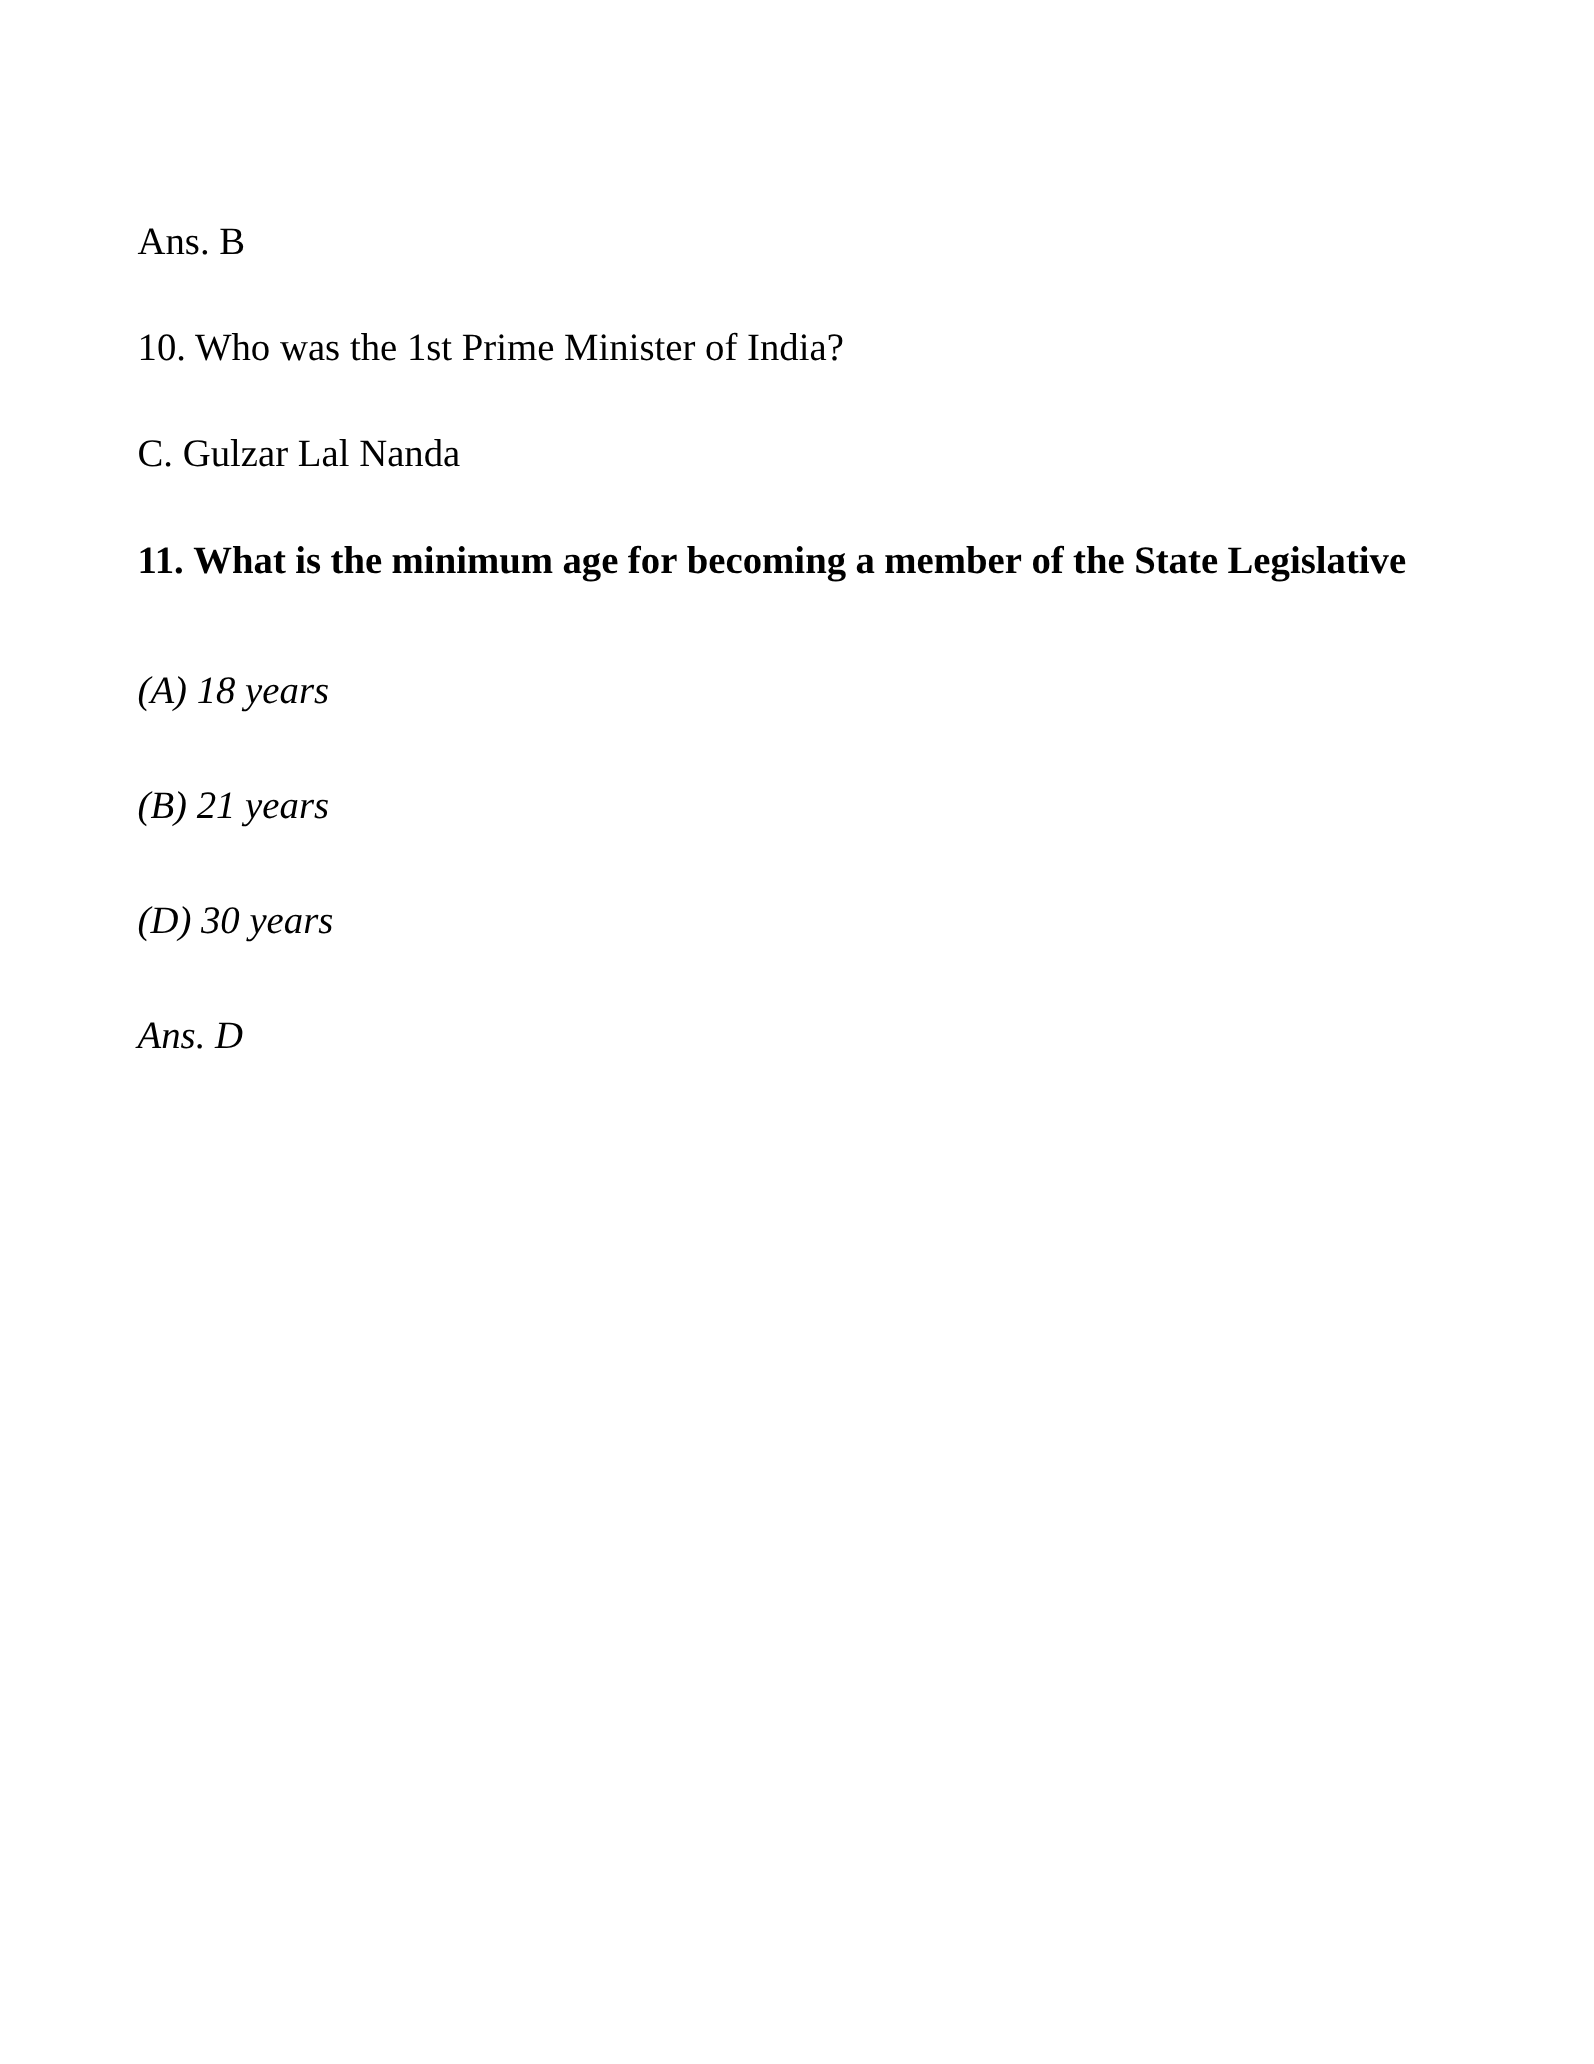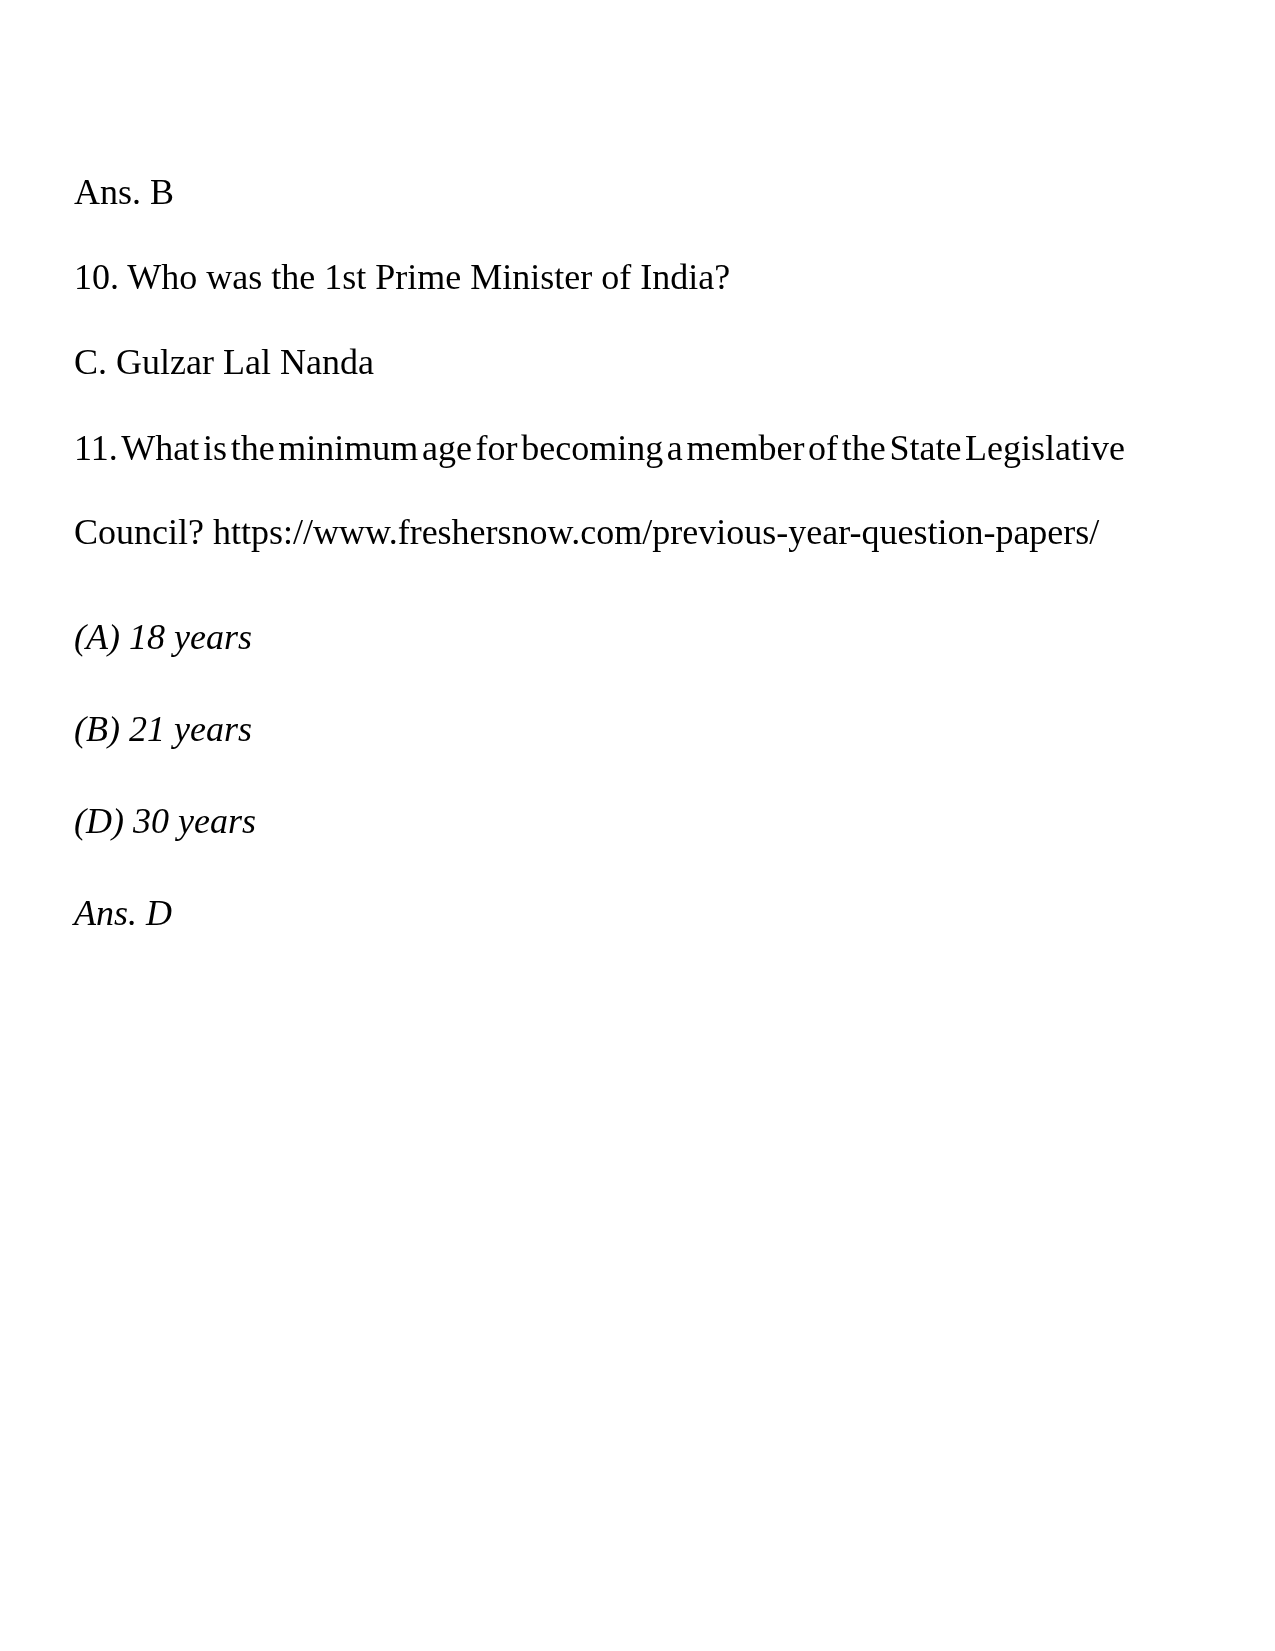--- a/index.html
+++ b/index.html
@@ -7,40 +7,41 @@
     padding: 0;
     background: #ffffff;
   }
   .page {
     position: relative;
     width: 1275px;
     height: 1651px;
     box-sizing: border-box;
     background: #ffffff;
     color: #000000;
-    padding: 150px 150px 0 74px;
+    padding: 150px 150px 0 110px;
     font-family: "Liberation Serif", "DejaVu Serif", serif;
-    font-size: 36px;
+    font-size: 31px;
     font-weight: 400;
     overflow: hidden;
   }
   .t-line {
     height: 85px;
     line-height: 85px;
     white-space: nowrap;
     text-align: left;
   }
   
   .just-line {
     height: 85px;
     display: flex;
     flex-direction: row;
     justify-content: space-between;
     align-items: center;
     width: 100%;
+    font-weight: bold;
   }
   .just-line span { white-space: pre; }
   .opt-group { margin-top: 16px; }
   .opt-group .t-line,
   .t-line.tall {
     height: 92px;
     line-height: 92px;
     font-style: italic;
   }
 </style>
@@ -66,21 +67,20 @@
     <span>for</span>
     <span>becoming</span>
     <span>a</span>
     <span>member</span>
     <span>of</span>
     <span>the</span>
     <span>State</span>
     <span>Legislative</span>
   </div>
 
-  <div class="t-line">Council? https://www.freshersnow.com/previous-year-question-papers/</div>
 
   <div class="opt-group">
     <div class="t-line">(A) 18 years</div>
     <div class="t-line">(B) 21 years</div>
     <div class="t-line">(D) 30 years</div>
   </div>
 
   <div class="t-line tall">Ans. D</div>
 
 </div>

